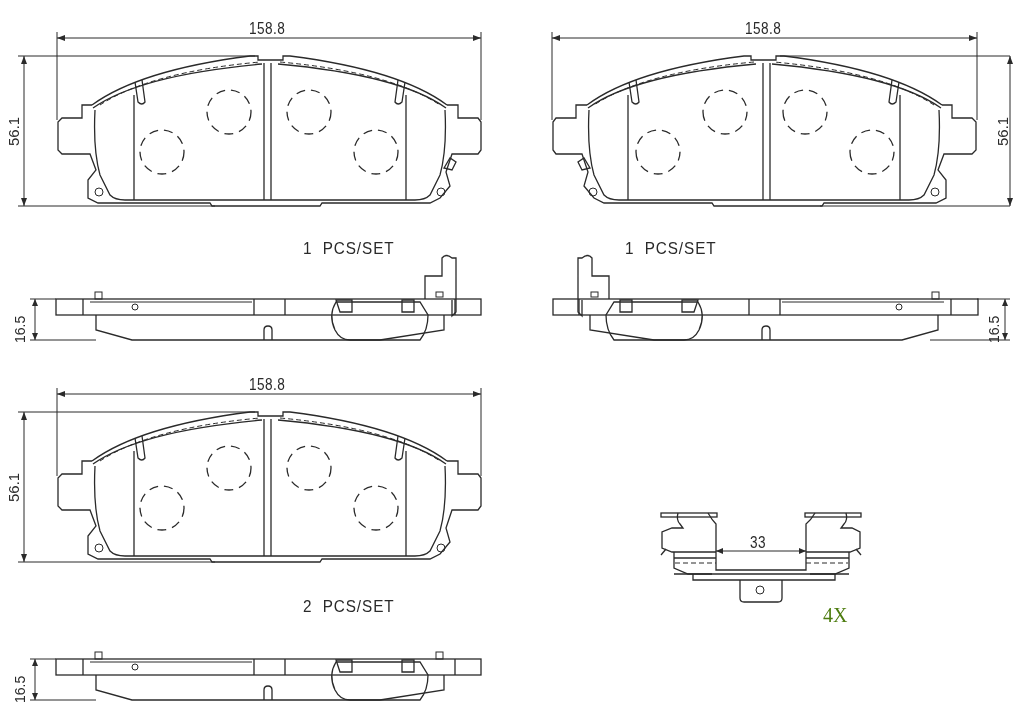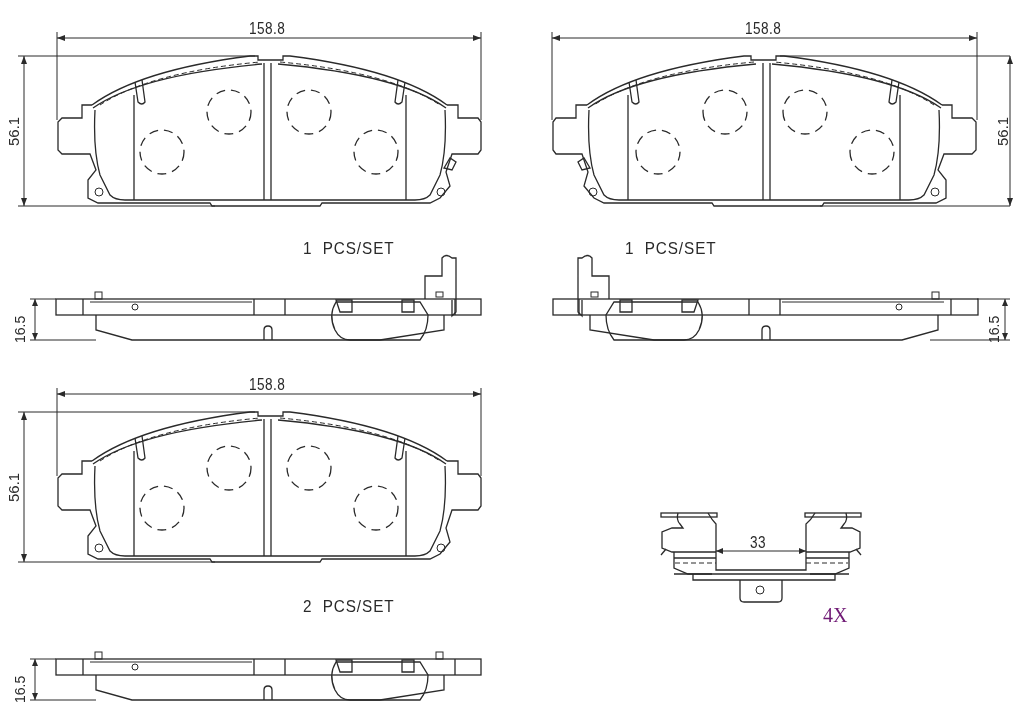--- a/index.html
+++ b/index.html
@@ -10,21 +10,21 @@
   .thin { stroke: #2a2a2a; stroke-width: 1; fill: none; }
   .dash { stroke: #2a2a2a; stroke-width: 1.3; fill: none; stroke-dasharray: 9 6; }
   .dash2 { stroke: #2a2a2a; stroke-width: 1; fill: none; stroke-dasharray: 5 3; }
   .dim { stroke: #2a2a2a; stroke-width: 1; fill: none; }
   .lbl { position: absolute; font-family: "Liberation Sans", sans-serif; color: #2a2a2a;
          font-size: 16px; letter-spacing: 0.5px; transform: scaleX(0.85); transform-origin: left top; }
   .lbl-v { position: absolute; font-family: "Liberation Sans", sans-serif; color: #2a2a2a;
            font-size: 15px; transform: rotate(-90deg); transform-origin: left top; }
   .pcs { position: absolute; font-family: "Liberation Sans", sans-serif; color: #2a2a2a;
          font-size: 17px; letter-spacing: 1px; white-space: pre; transform: scaleX(0.9); transform-origin: left top; }
-  .qty { position: absolute; font-family: "Liberation Serif", serif; color: #701a75; font-size: 20px; }
+  .qty { position: absolute; font-family: "Liberation Serif", serif; color: #4d7c0f; font-size: 20px; }
 </style>
 </head>
 <body>
 
 <svg class="canvas" width="1024" height="724" viewBox="0 0 1024 724">
   <defs>
     <pattern id="xhatch" width="10" height="10" patternUnits="userSpaceOnUse">
       <path d="M0,0 L10,10 M10,0 L0,10" stroke="#2a2a2a" stroke-width="1"></path>
     </pattern>
 

